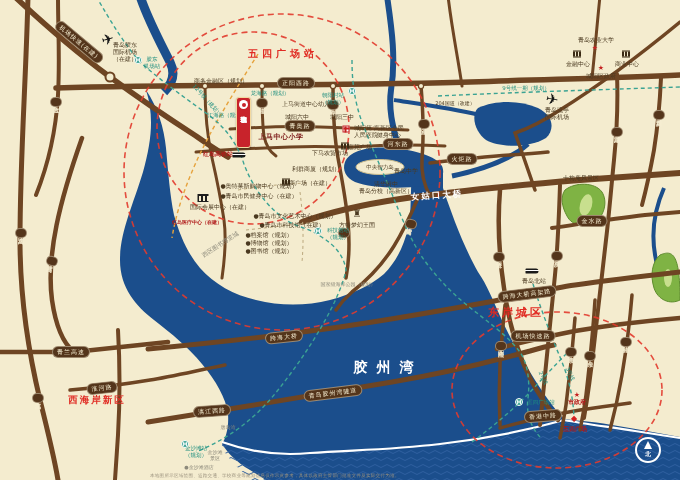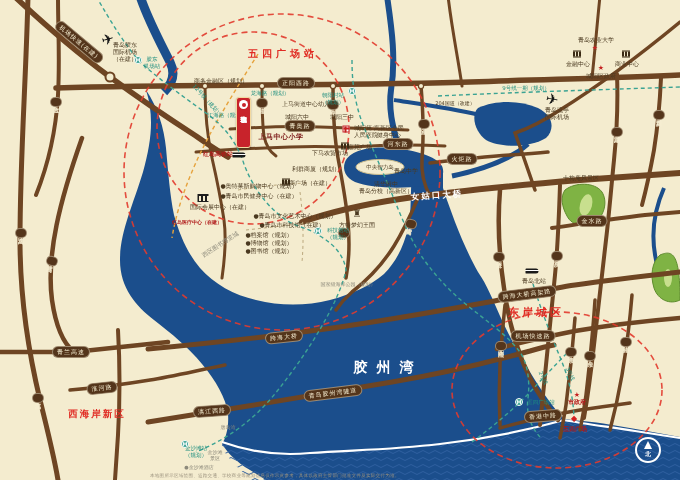--- a/index.html
+++ b/index.html
@@ -160,22 +160,22 @@
 
     <g stroke="#E23B2E" stroke-width="1.6" stroke-dasharray="6 4" fill="none" opacity="0.9">
       <circle cx="253" cy="128" r="96"></circle>
       <circle cx="282" cy="172" r="158"></circle>
       <ellipse cx="557" cy="390" rx="105" ry="78"></ellipse>
     </g>
   </svg>
 
   <div id="labels">
       <div class="region" style="left: 283px; top: 53px; font-size: 10px; letter-spacing: 4px;">五四广场站</div>
-      <div class="region" style="left: 536px; top: 313px; font-size: 11px; letter-spacing: 3px;">东岸城区</div>
-      <div class="region" style="left: 97px; top: 414px; font-size: 9.5px; letter-spacing: 2px;">西海岸新区</div>
+      <div class="region" style="left: 516px; top: 313px; font-size: 11px; letter-spacing: 3px;">东岸城区</div>
+      <div class="region" style="left: 97px; top: 400px; font-size: 9.5px; letter-spacing: 2px;">西海岸新区</div>
       <div class="region bay" style="left: 388px; top: 368px; font-size: 14px; letter-spacing: 9px;">胶州湾</div>
       <div class="pill" style="left: 296px; top: 83px;">正阳西路</div>
       <div class="pill" style="left: 300px; top: 126px;">青奥路</div>
       <div class="pill" style="left: 398px; top: 144px;">河东路</div>
       <div class="pill" style="left: 462px; top: 159px;">火炬路</div>
       <div class="pill" style="left: 592px; top: 221px;">金水路</div>
       <div class="pill" style="left: 527px; top: 294px; --r: -7deg;">跨海大桥高架路</div>
       <div class="pill" style="left: 533px; top: 336px;">机场快速路</div>
       <div class="pill" style="left: 543px; top: 416px; --r: -4deg;">香港中路</div>
       <div class="pill" style="left: 284px; top: 337px; --r: -6deg;">跨海大桥</div>

